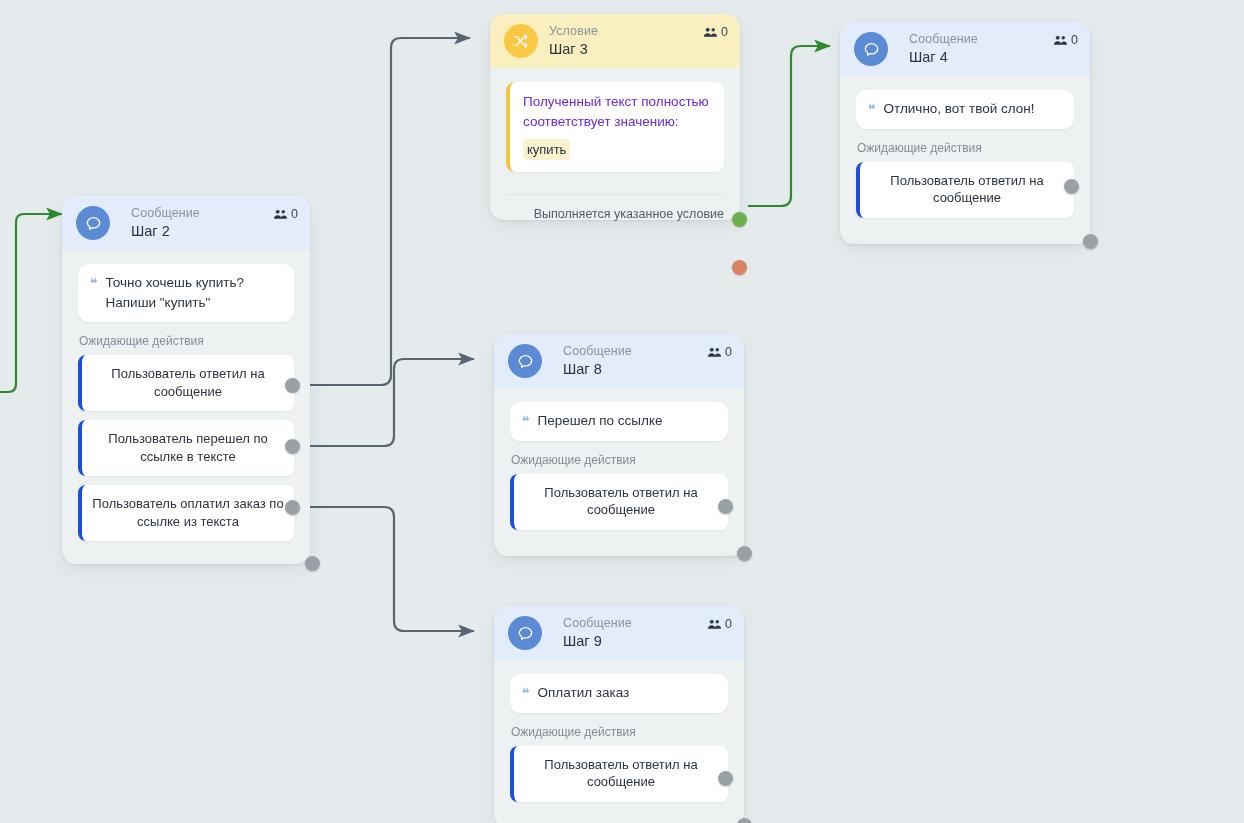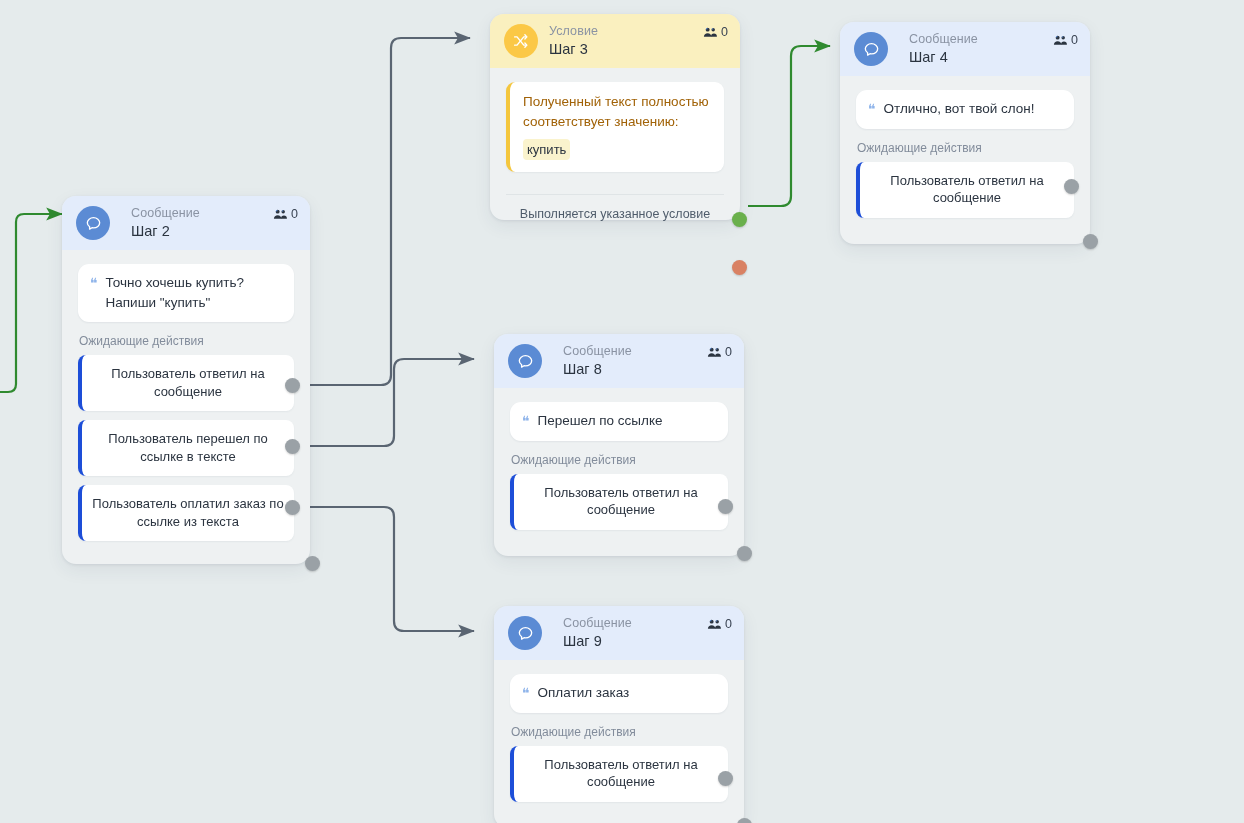--- a/index.html
+++ b/index.html
@@ -57,31 +57,31 @@
   .quote{color:#8fb4ea;font-size:14px;line-height:1.35;flex:0 0 auto;margin-top:1px;}
   .bubble-text{font-size:13.5px;color:#2b3440;line-height:1.45;white-space:pre-line;}
 
   
   .condbox{
     background:#ffffff;border-radius:9px;
     border-left:4px solid #f4c63d;
     padding:10px 12px 12px 13px;
     box-shadow:0 1px 2px rgba(40,60,80,.06);
   }
-  .cond-text{font-size:13.5px;color:#a16207;line-height:1.45;}
+  .cond-text{font-size:13.5px;color:#6d28d9;line-height:1.45;}
   .chip{
     display:inline-block;margin-top:8px;
     background:#faf3cd;border-radius:4px;
     padding:3px 4px;font-size:13px;color:#2b3440;
   }
 
   .outrow{
     border-top:1px solid #dfe4e6;
     padding:12px 0 12px 0;
-    text-align:center;
+    text-align:right;
     font-size:12.5px;color:#4f5c6b;
     position:relative;
   }
   .outrow:first-child{border-top:1px solid #dfe4e6;}
 
   
   .pa-label{font-size:12px;color:#828c9b;margin:12px 0 7px 1px;}
   .pa-item{
     background:#ffffff;border-radius:8px;
     border-left:4px solid #1d4ed8;

